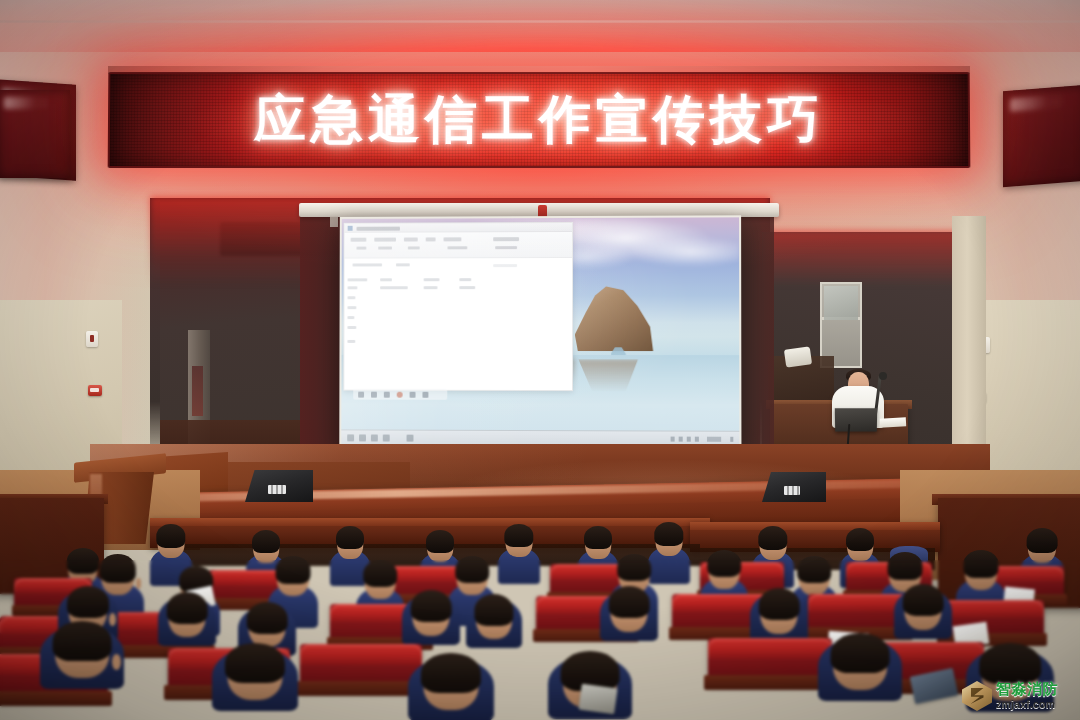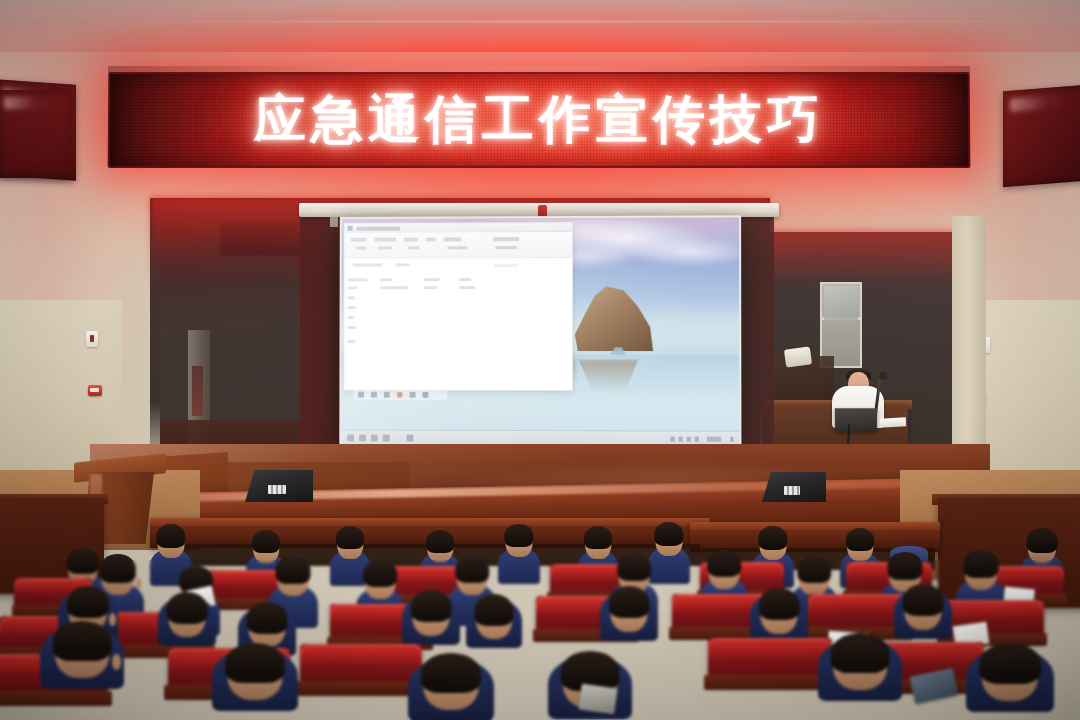--- a/index.html
+++ b/index.html
@@ -1038,14 +1038,23 @@
       <div class="p-hair"></div>
     </div>
     <div class="tablet" style="left:912px;top:176px;width:44px;height:28px;transform:rotate(-12deg);"></div>
     <div class="tablet" style="left:580px;top:190px;width:36px;height:26px;transform:rotate(8deg);background:linear-gradient(165deg,#cfcec6,#8e8c82);"></div>
   </div>
 
   <div class="fg-blur"></div>
   <div class="warm-cast"></div>
   <div class="vignette"></div>
 
+  <div class="wm">
+    <div class="wm-logo">
+        <span></span>
+      </div>
+    <div class="wm-txt">
+      <div class="wm-cn">智淼消防</div>
+      <div class="wm-en">zmjaxf.com</div>
+    </div>
+  </div>
 
 </div>
 
 </body></html>

